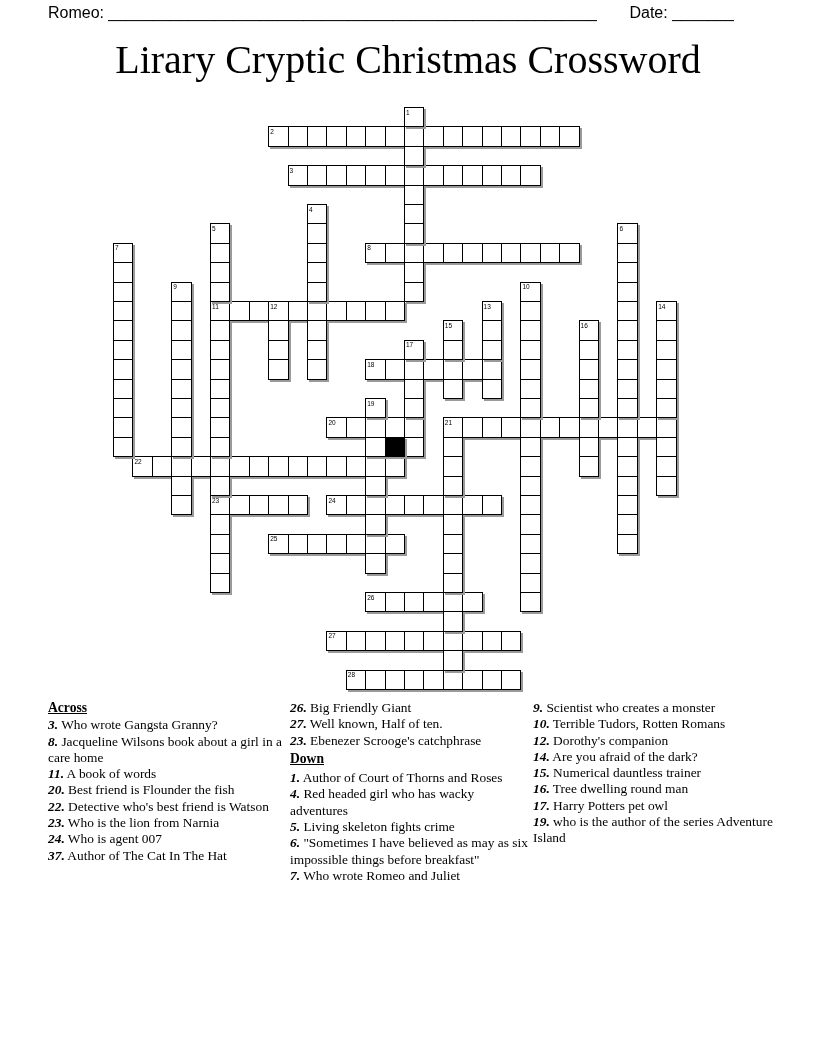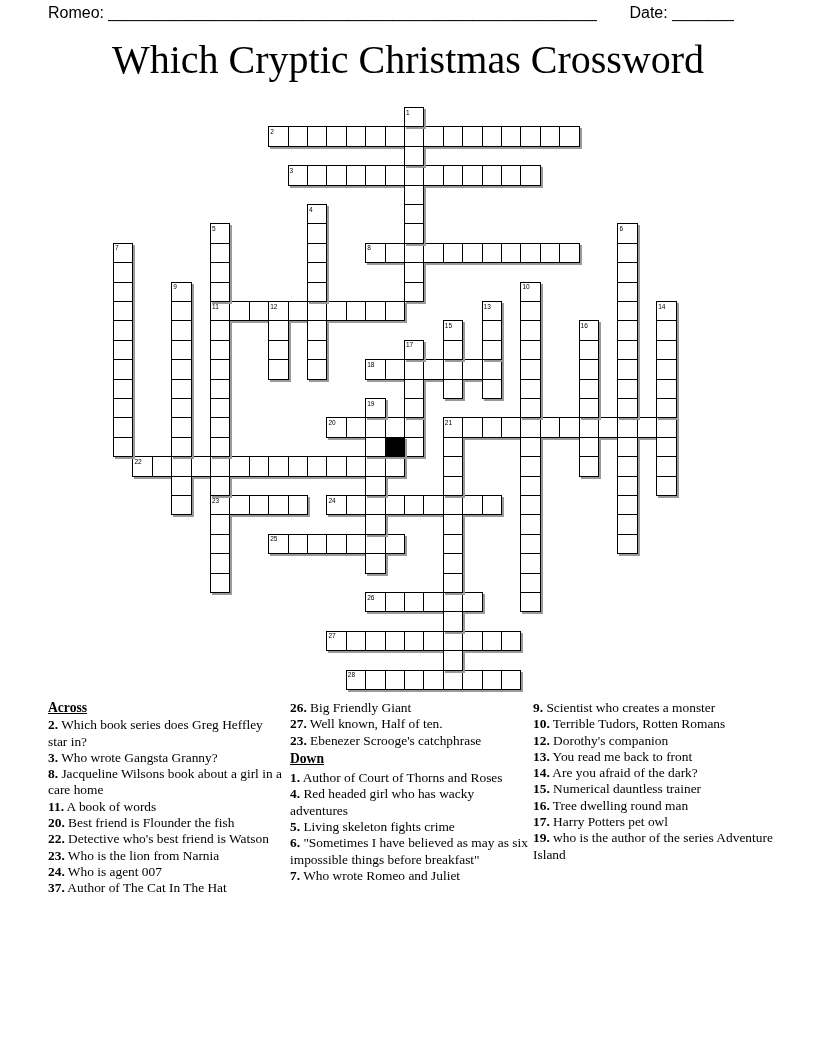--- a/index.html
+++ b/index.html
@@ -17,36 +17,36 @@
   .cell{position:absolute;box-sizing:border-box;background:#fff;border:1px solid #000;
         box-shadow:2px 2px 0 #9a9a9a;}
   .cell.black{background:#000;}
   .cellnum{position:absolute;font-family:"Liberation Sans", sans-serif;font-size:6.5px;
            line-height:7px;color:#000;padding:1.5px 0 0 2px;pointer-events:none;}
   .clue-col{position:absolute;top:700px;color:#000;}
   #clue-col-1{left:48px;width:234px;}
   #clue-col-2{left:290px;width:243px;}
   #clue-col-3{left:533px;width:242px;}
   .clue{font-size:13.4px;line-height:16.3px;margin:0;}
-  .clue b{font-weight:bold;}
+  .clue b{font-weight:bold;font-style:italic;}
   .clue-header{font-size:13.6px;line-height:16.3px;font-weight:bold;text-decoration:underline;
                margin:0 0 1px 0;}
   .clue-header.down{margin-top:2px;margin-bottom:3px;}
 </style>
 </head>
 <body>
 
 <div class="topbar">
   <span>Romeo:</span>
   <span class="blank-line name-blank">_______________________________________________________</span>
   <span class="date-label">Date:</span>
   <span class="blank-line date-blank">_______</span>
 </div>
 
-<h1 class="page-title">Which Cryptic Christmas Crossword</h1>
+<h1 class="page-title">Lirary Cryptic Christmas Crossword</h1>
 
 <div id="grid">
     <div class="cell" style="left: 268.2px; top: 126.4px; width: 20.4px; height: 20.4px;"></div>
     <div class="cell" style="left: 287.6px; top: 126.4px; width: 20.4px; height: 20.4px;"></div>
     <div class="cell" style="left: 307px; top: 126.4px; width: 20.4px; height: 20.4px;"></div>
     <div class="cell" style="left: 326.4px; top: 126.4px; width: 20.4px; height: 20.4px;"></div>
     <div class="cell" style="left: 345.8px; top: 126.4px; width: 20.4px; height: 20.4px;"></div>
     <div class="cell" style="left: 365.2px; top: 126.4px; width: 20.4px; height: 20.4px;"></div>
     <div class="cell" style="left: 384.6px; top: 126.4px; width: 20.4px; height: 20.4px;"></div>
     <div class="cell" style="left: 404px; top: 126.4px; width: 20.4px; height: 20.4px;"></div>
@@ -331,21 +331,20 @@
     <div class="cellnum" style="left: 210px; top: 495px;">23</div>
     <div class="cellnum" style="left: 326.4px; top: 495px;">24</div>
     <div class="cellnum" style="left: 268.2px; top: 533.8px;">25</div>
     <div class="cellnum" style="left: 365.2px; top: 592px;">26</div>
     <div class="cellnum" style="left: 326.4px; top: 630.8px;">27</div>
     <div class="cellnum" style="left: 345.8px; top: 669.6px;">28</div>
   </div>
 
 <div class="clue-col" id="clue-col-1">
     <div class="clue-header">Across</div>
-    <p class="clue"><b>2.</b> Which book series does Greg Heffley star in?</p>
     <p class="clue"><b>3.</b> Who wrote Gangsta Granny?</p>
     <p class="clue"><b>8.</b> Jacqueline Wilsons book about a girl in a care home</p>
     <p class="clue"><b>11.</b> A book of words</p>
     <p class="clue"><b>20.</b> Best friend is Flounder the fish</p>
     <p class="clue"><b>22.</b> Detective who's best friend is Watson</p>
     <p class="clue"><b>23.</b> Who is the lion from Narnia</p>
     <p class="clue"><b>24.</b> Who is agent 007</p>
     <p class="clue"><b>37.</b> Author of The Cat In The Hat</p>
   </div>
 <div class="clue-col" id="clue-col-2">
@@ -356,19 +355,18 @@
     <p class="clue"><b>1.</b> Author of Court of Thorns and Roses</p>
     <p class="clue"><b>4.</b> Red headed girl who has wacky adventures</p>
     <p class="clue"><b>5.</b> Living skeleton fights crime</p>
     <p class="clue"><b>6.</b> "Sometimes I have believed as may as six impossible things before breakfast"</p>
     <p class="clue"><b>7.</b> Who wrote Romeo and Juliet</p>
   </div>
 <div class="clue-col" id="clue-col-3">
     <p class="clue"><b>9.</b> Scientist who creates a monster</p>
     <p class="clue"><b>10.</b> Terrible Tudors, Rotten Romans</p>
     <p class="clue"><b>12.</b> Dorothy's companion</p>
-    <p class="clue"><b>13.</b> You read me back to front</p>
     <p class="clue"><b>14.</b> Are you afraid of the dark?</p>
     <p class="clue"><b>15.</b> Numerical dauntless trainer</p>
     <p class="clue"><b>16.</b> Tree dwelling round man</p>
     <p class="clue"><b>17.</b> Harry Potters pet owl</p>
     <p class="clue"><b>19.</b> who is the author of the series Adventure Island</p>
   </div>
 
 </body></html>

